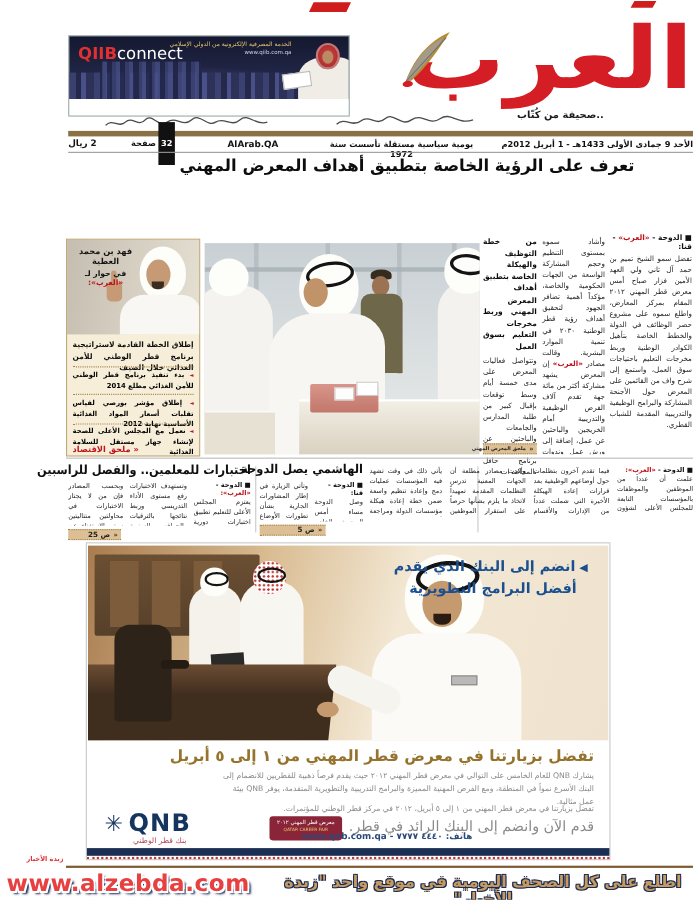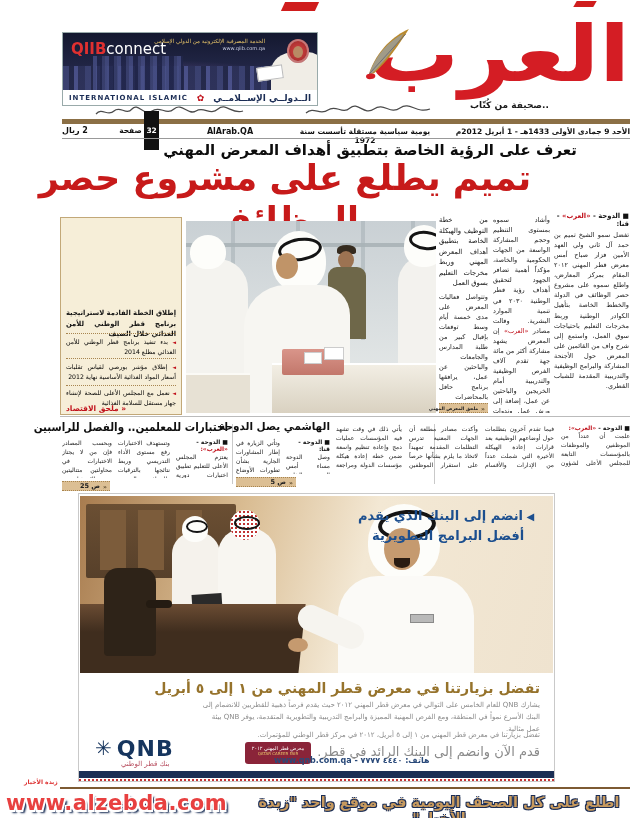--- a/index.html
+++ b/index.html
@@ -1,20 +1,20 @@
 <!DOCTYPE html>
 <html><head>
 <meta charset="utf-8">
 <style>
   html,body{margin:0;padding:0;background:#fff;}
   #page{position:relative;width:632px;height:818px;background:#fff;overflow:hidden;
         font-family:"DejaVu Sans",sans-serif;}
   .abs{position:absolute;}
   .rtl{direction:rtl;}
-  .b{font-weight:normal;}
+  .b{font-weight:bold;}
   .just{text-align:justify;}
   .body-txt{font-size:6.5px;line-height:1.55;color:#1d1d1d;text-align:justify;direction:rtl;overflow:hidden;}
   .mini-txt{font-size:6px;line-height:1.5;color:#1d1d1d;text-align:justify;direction:rtl;overflow:hidden;}
   .dateline{font-size:6.8px;font-weight:bold;color:#111;direction:rtl;}
   .red{color:#c1121c;}
   .sec-title{font-weight:bold;color:#0f0f0f;direction:rtl;white-space:nowrap;}
   .tag{background:#dcbf94;border-top:1px dotted #a8854f;border-bottom:1px dotted #a8854f;
        display:flex;align-items:center;gap:3px;padding:1px 3px;color:#222;font-weight:bold;}
   .sep-v{width:1px;background:#c9c9c9;}
   .ghutra{background:#fdfdfa;border-radius:50% 50% 45% 45%;}
@@ -41,25 +41,20 @@
       </div>
       <div class="abs rtl" style="right:52px;top:4px;width:130px;text-align:right;">
         <div style="font-size:5.5px;color:#e8c56a;margin-top:1px;">الخدمة المصرفية الإلكترونية من الدولي الإسلامي</div>
         <div style="font-size:5px;color:#cfd3e8;margin-top:1px;direction:ltr;">www.qiib.com.qa</div>
       </div>
       <div class="abs" style="right:-6px;bottom:-4px;width:52px;height:42px;background:#f0ede6;border-radius:45% 30% 0 0;"></div>
       <div class="abs" style="right:8px;top:6px;width:22px;height:24px;border-radius:50%;background:radial-gradient(circle,#c23a3a 30%,#a32d2d 70%);box-shadow:inset 0 0 0 2px rgba(255,255,255,.35);"></div>
       <div class="abs" style="right:14px;top:13px;width:10px;height:12px;border-radius:50%;background:#b98a64;"></div>
       <div class="abs" style="right:34px;bottom:10px;width:24px;height:12px;background:#fff;border:1px solid #bbb;transform:rotate(-8deg);"></div>
     </div>
-    <div class="abs" style="left:0;bottom:0;width:254px;height:15px;background:#fff;display:flex;align-items:center;justify-content:space-between;padding:0 6px;box-sizing:border-box;">
-      <span style="font-size:7px;font-weight:bold;color:#1b2d55;letter-spacing:1px;">INTERNATIONAL ISLAMIC</span>
-      <span style="font-size:9px;color:#c1121c;">✿</span>
-      <span class="rtl" style="font-size:9px;font-weight:bold;color:#1b2d55;">الــدولــي الإســلامــي</span>
-    </div>
   </div>
 
   <div class="abs" style="left:335px;top:12px;width:295px;height:96px;">
     <div class="abs" style="right:0;top:2px;width:100%;text-align:right;font-size:78px;line-height:1.05;font-weight:bold;color:#d41d24;transform:scaleX(1.15);transform-origin:right center;letter-spacing:-3px;">العرب</div>
     <div class="abs" style="left:24px;top:14px;width:56px;height:54px;transform:rotate(-6deg);">
       <svg width="56" height="54" viewBox="0 0 60 54">
         <path d="M8 48 C20 22 40 9 56 4 C44 19 30 36 14 47 Z" fill="#b98a2e"></path>
         <path d="M8 48 C18 28 32 15 50 8 C40 21 26 36 12 47 Z" fill="#9aa0a6" opacity="0.75"></path>
         <line x1="9" y1="47" x2="52" y2="9" stroke="#6d6f74" stroke-width="1"></line>
         <ellipse cx="10" cy="50" rx="5" ry="3" fill="#d41d24"></ellipse>
@@ -84,23 +79,36 @@
   <div class="abs rtl" style="left:295px;top:127px;width:140px;text-align:center;font-size:7.5px;font-weight:bold;color:#111;">يومية سياسية مستقلة تأسست سنة 1972</div>
   <div class="abs" style="left:185px;top:127px;width:90px;text-align:center;font-size:8px;font-weight:bold;color:#111;">AlArab.QA</div>
   <div class="abs rtl" style="left:103px;top:126px;width:72px;text-align:center;font-size:7.5px;font-weight:bold;color:#111;">
     <span style="background:#111;color:#fff;padding:15px 2px;">32</span>
     <span>صفحة</span>
   </div>
   <div class="abs rtl" style="left:62px;top:126px;width:38px;text-align:left;font-size:8px;font-weight:bold;color:#111;">2 ريال</div>
   <div class="abs" style="left:62px;top:138px;width:568px;height:1px;background:#999;"></div>
 
   <div class="abs rtl" style="left:160px;top:141px;width:420px;text-align:center;font-size:15px;font-weight:bold;color:#0d0d0d;">تعرف على الرؤية الخاصة بتطبيق أهداف المعرض المهني</div>
-  <div class="abs rtl" style="left:30px;top:157px;width:510px;text-align:center;font-size:35px;font-weight:bold;color:#c71a1a;line-height:1.2;">تميم يطلع على مشروع حصر الوظائف</div>
 
   <div class="abs" style="left:60px;top:217px;width:122px;height:198px;border:1px solid #c2a878;background:#f6eed8;box-sizing:border-box;">
+    <div class="abs" style="left:0;top:0;width:120px;height:86px;background:linear-gradient(100deg,#c5beb0,#e6e0d3);overflow:hidden;">
+      <div class="abs ghutra" style="left:66px;top:6px;width:42px;height:48px;"></div>
+      <div class="abs" style="left:72px;top:18px;width:22px;height:27px;border-radius:50%;background:#c59a74;"></div>
+      <div class="abs" style="left:77px;top:38px;width:11px;height:7px;border-radius:0 0 50% 50%;background:#3a2c20;"></div>
+      <div class="abs" style="left:48px;top:50px;width:74px;height:40px;background:#f8f7f3;border-radius:22px 18px 0 0;"></div>
+      <div class="abs" style="left:36px;top:38px;width:14px;height:18px;border-radius:4px;background:#c59a74;"></div>
+      <div class="abs" style="left:40px;top:28px;width:5px;height:12px;border-radius:3px;background:#c59a74;"></div>
+      <div class="abs rtl" style="left:3px;top:6px;width:64px;text-align:center;">
+        <div style="font-size:7.5px;font-weight:bold;color:#141414;">فهد بن محمد العطية</div>
+        <div style="font-size:7px;font-weight:bold;margin-top:3px;">
+          <span style="color:#141414;">في حوار لـ </span><span class="red">«العرب»:</span>
+        </div>
+      </div>
+    </div>
     <div class="abs rtl" style="left:5px;top:90px;width:110px;font-size:6.8px;font-weight:bold;line-height:1.55;color:#111;text-align:justify;">إطلاق الخطة القادمة لاستراتيجية برنامج قطر الوطني للأمن الغذائي خلال الصيف</div>
     <div class="abs" style="left:5px;top:115px;width:110px;border-top:1px dotted #a8854f;"></div>
     <div class="abs rtl" style="left:5px;top:119px;width:110px;font-size:6.2px;line-height:1.5;text-align:justify;">
       <span class="red" style="font-size:5px;">◄ </span><span class="b">بدء تنفيذ برنامج قطر الوطني للأمن الغذائي مطلع 2014</span>
     </div>
     <div class="abs" style="left:5px;top:140px;width:110px;border-top:1px dotted #a8854f;"></div>
     <div class="abs rtl" style="left:5px;top:144px;width:110px;font-size:6.2px;line-height:1.5;text-align:justify;">
       <span class="red" style="font-size:5px;">◄ </span><span class="b">إطلاق مؤشر بورصي لقياس تقلبات أسعار المواد الغذائية الأساسية نهاية 2012</span>
     </div>
     <div class="abs" style="left:5px;top:167px;width:110px;border-top:1px dotted #a8854f;"></div>

